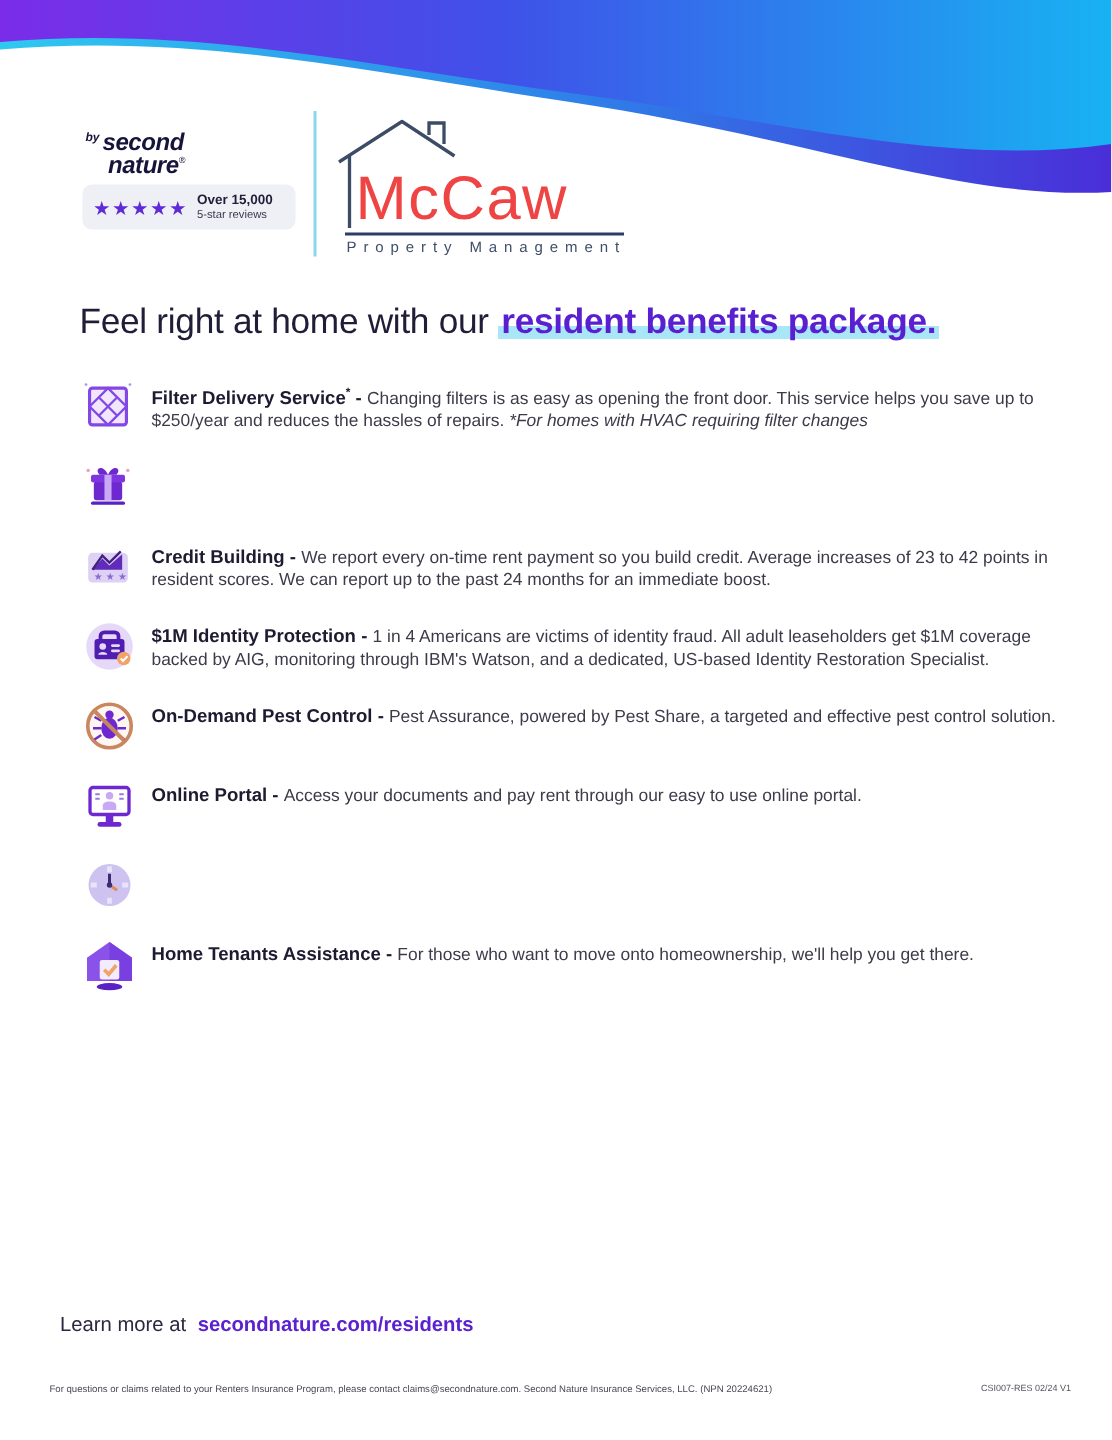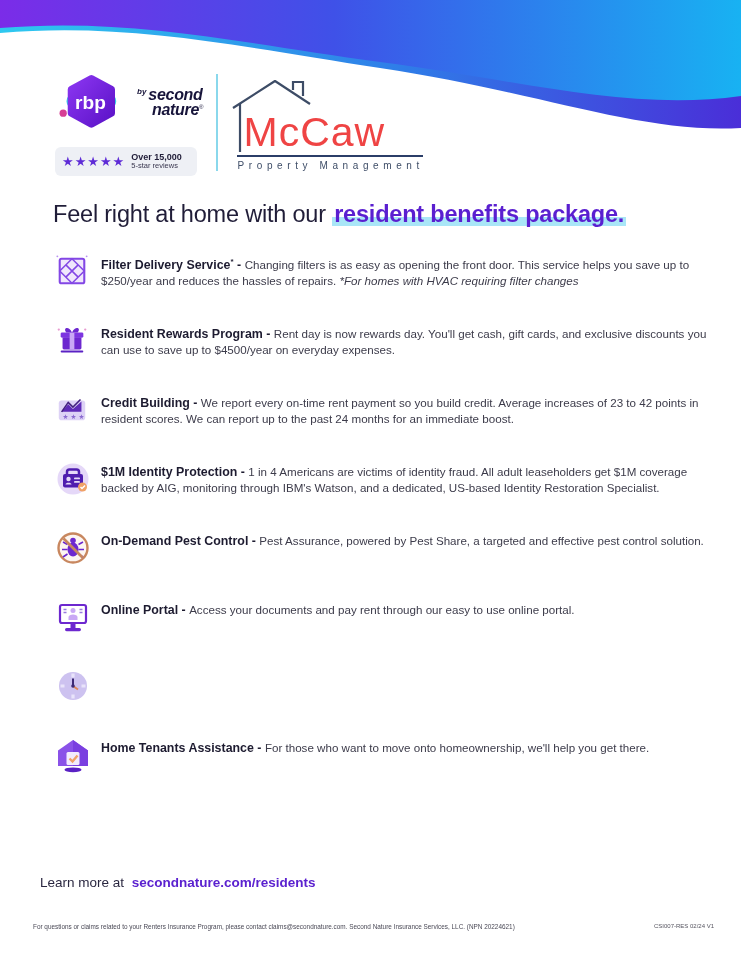--- a/index.html
+++ b/index.html
@@ -29,21 +29,21 @@
   .mccaw-house{position:absolute;top:4px;left:0;}
   .mccaw-name{font-size:41px;line-height:1;color:#ef4444;letter-spacing:1px;margin:32px 0 0 13px;font-weight:400;}
   .mccaw-rule{border:none;border-top:2px solid #2b3e68;margin:2px 0 0 6px;width:186px;}
   .mccaw-tagline{font-size:10px;letter-spacing:4.6px;color:#3f4e68;margin:3px 0 0 7px;white-space:nowrap;}
 
   
   .title{position:absolute;top:201px;left:53px;width:650px;font-size:23.5px;font-weight:500;color:#201d38;letter-spacing:-0.2px;}
   .title .hl{font-weight:800;color:#5a1fd0;background:linear-gradient(transparent 62%, #a9e6f7 62%, #a9e6f7 97%, transparent 97%);padding:0 2px;}
 
   
-  .benefits{position:absolute;top:254px;left:55px;width:655px;display:flex;flex-direction:column;gap:33px;}
+  .benefits{position:absolute;top:254px;left:55px;width:655px;display:flex;flex-direction:column;gap:17px;}
   .benefit-row{display:flex;align-items:flex-start;}
   .benefit-icon{flex:0 0 36px;width:36px;height:36px;margin-right:10px;margin-top:0;}
   .benefit-icon svg{display:block;}
   .benefit-text{flex:1;font-size:11.6px;line-height:1.3;color:#3c3b4a;padding-top:3px;max-width:612px;}
   .b-title{font-weight:700;font-size:12.4px;color:#1d1b30;}
   .b-sep{white-space:pre;}
   .b-sup{font-weight:700;color:#1d1b30;font-size:8px;}
   .b-italic{font-style:italic;}
 
   
@@ -71,34 +71,20 @@
           <stop offset="1" stop-color="#18b2f2"></stop>
       </linearGradient>
     </defs>
     <path d="M0,0 H741 V128 C640,134 540,92 380,68 C240,47 130,22 0,33 Z" fill="url(#waveBack)"></path>
     <path d="M0,0 H741 V96 C630,112 520,80 380,62 C240,43 130,17 0,28 Z" fill="url(#waveFront)"></path>
   </svg>
 
   <div class="header">
     <div class="logo-col">
       <div class="rbp-row">
-        <span>
-          <svg width="80" height="66" viewBox="0 0 88 70">
-            <defs>
-              <linearGradient id="rbpGrad" x1="0" y1="0" x2="1" y2="1">
-                <stop offset="0" stop-color="#8a35f0"></stop>
-                  <stop offset="1" stop-color="#5c13c8"></stop>
-              </linearGradient>
-            </defs>
-            <rect x="18" y="9" width="44" height="44" rx="9" fill="#38cbe8" transform="rotate(45 40 31)"></rect>
-            <circle cx="9" cy="44" r="4" fill="#d63f94"></circle>
-            <polygon points="40,6 62,18 62,44 40,56 18,44 18,18" fill="url(#rbpGrad)" stroke="url(#rbpGrad)" stroke-width="8" stroke-linejoin="round"></polygon>
-            <text x="39" y="39" text-anchor="middle" font-size="21" font-weight="bold" fill="#ffffff" font-family="Liberation Sans, sans-serif">rbp</text>
-          </svg>
-        </span>
         <div class="bysn">
           <div><span class="by">by</span><span class="word">second</span></div>
           <div class="line2"><span class="word">nature</span><sup>®</sup></div>
         </div>
       </div>
       <div class="reviews">
         <span class="stars">★★★★★</span>
         <span class="rev-text">
           <div class="rev-line1">Over 15,000</div>
           <div class="rev-line2">5-star reviews</div>
@@ -141,21 +127,20 @@
           <svg width="34" height="34" viewBox="0 0 36 36">
             <rect x="8" y="15" width="20" height="13" rx="1.5" fill="#6d28cf"></rect>
             <rect x="6" y="10" width="24" height="5.5" rx="1.5" fill="#7d35e0"></rect>
             <rect x="15.5" y="10" width="5" height="18" fill="#c9a8f5"></rect>
             <path d="M18,10 C14,2 8,6 12,10 Z M18,10 C22,2 28,6 24,10 Z" fill="#6d28cf"></path>
             <rect x="6" y="29" width="24" height="2.2" rx="1.1" fill="#5a21c4"></rect>
             <circle cx="4" cy="7" r="1.2" fill="#e89ad0"></circle>
             <circle cx="32" cy="7" r="1.2" fill="#e89ad0"></circle>
           </svg>
         </div>
-        <div class="benefit-text"><span class="b-title">Resident Rewards Program</span><span class="b-title b-sep"> - </span><span class="b-desc">Rent day is now rewards day. You'll get cash, gift cards, and exclusive discounts you can use to save up to $4500/year on everyday expenses.</span></div>
       </div>
       <div class="benefit-row">
         <div class="benefit-icon">
           <svg width="34" height="34" viewBox="0 0 36 36">
             <rect x="4" y="9" width="28" height="21" rx="3" fill="#ddd2f6"></rect>
             <path d="M7,21 L14,13 L19,18 L28,10 L28,21 Z" fill="#5f2bb8"></path>
             <path d="M7,21 L14,11 L19,16 L27,8" fill="none" stroke="#42207e" stroke-width="1.6"></path>
             <text x="8" y="28.5" font-size="7" fill="#8a6ad0" font-family="DejaVu Sans, sans-serif">★ ★ ★</text>
           </svg>
         </div>

